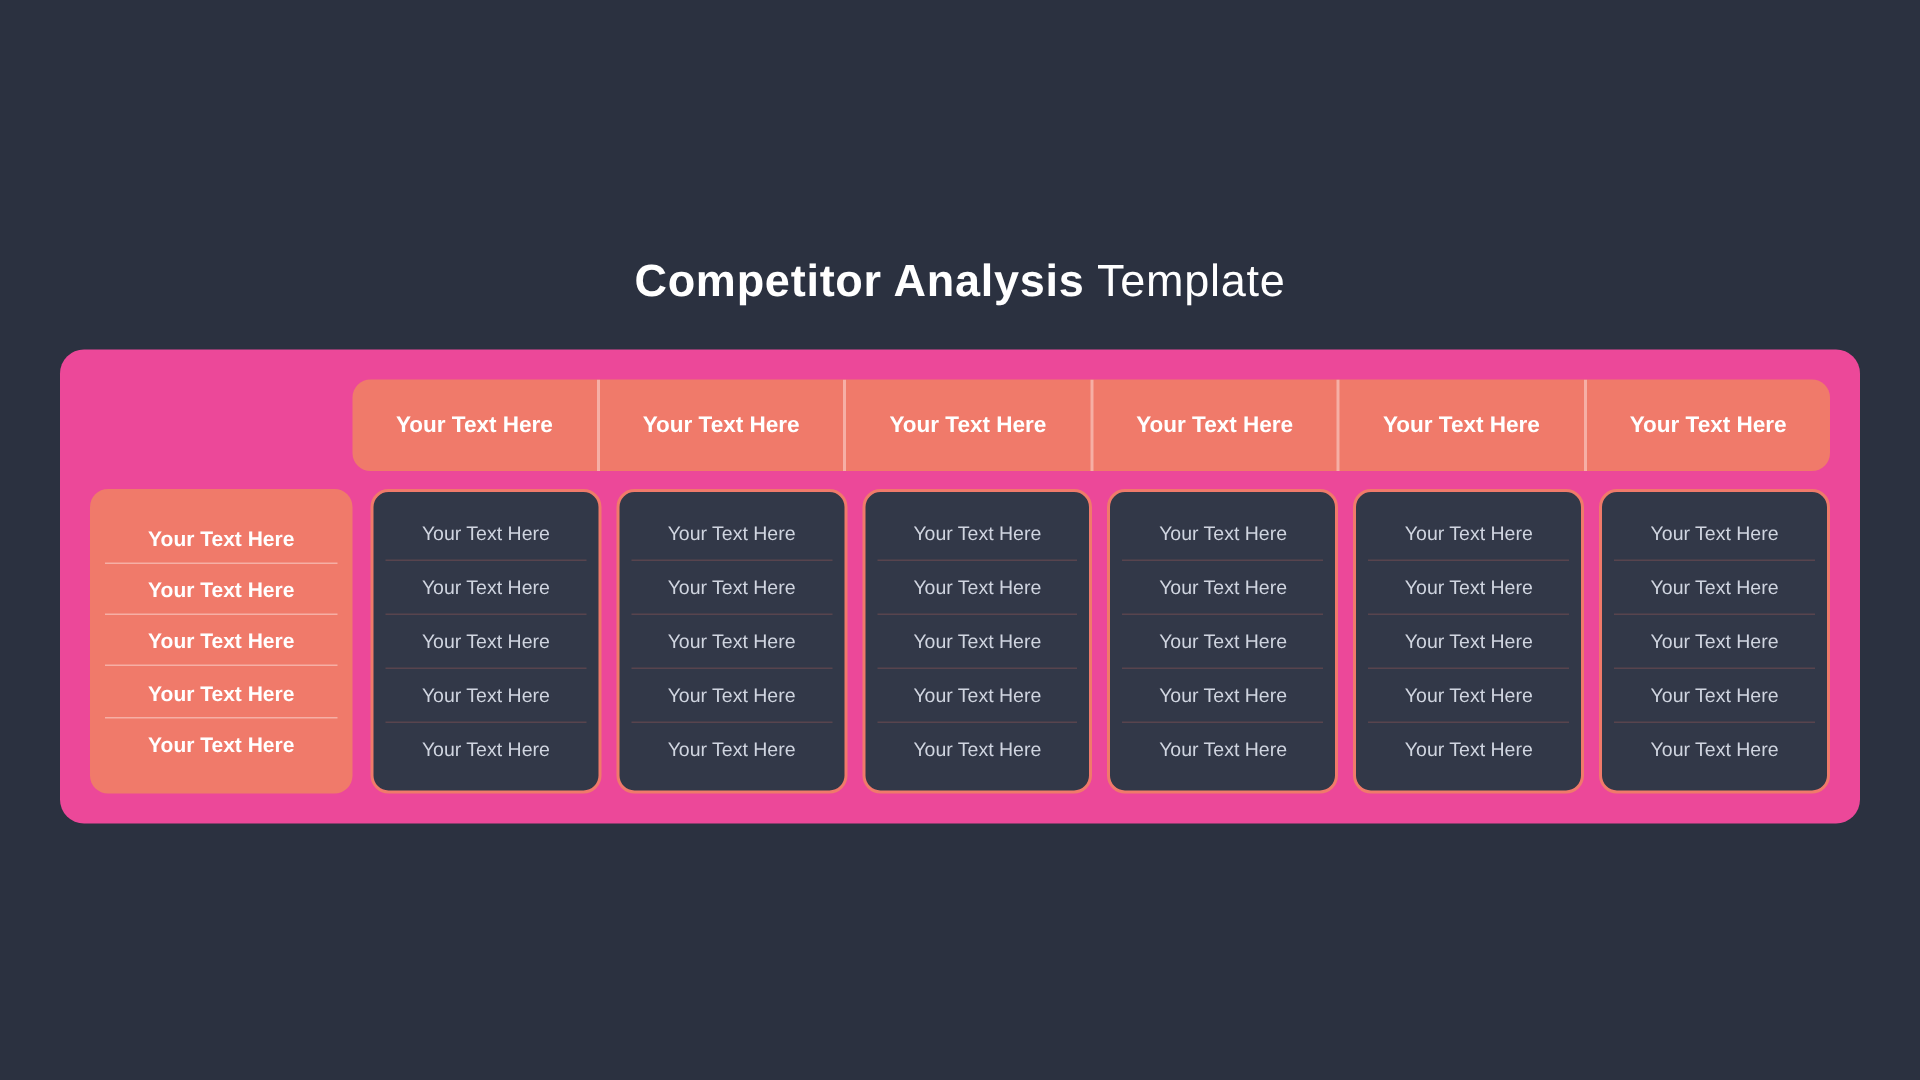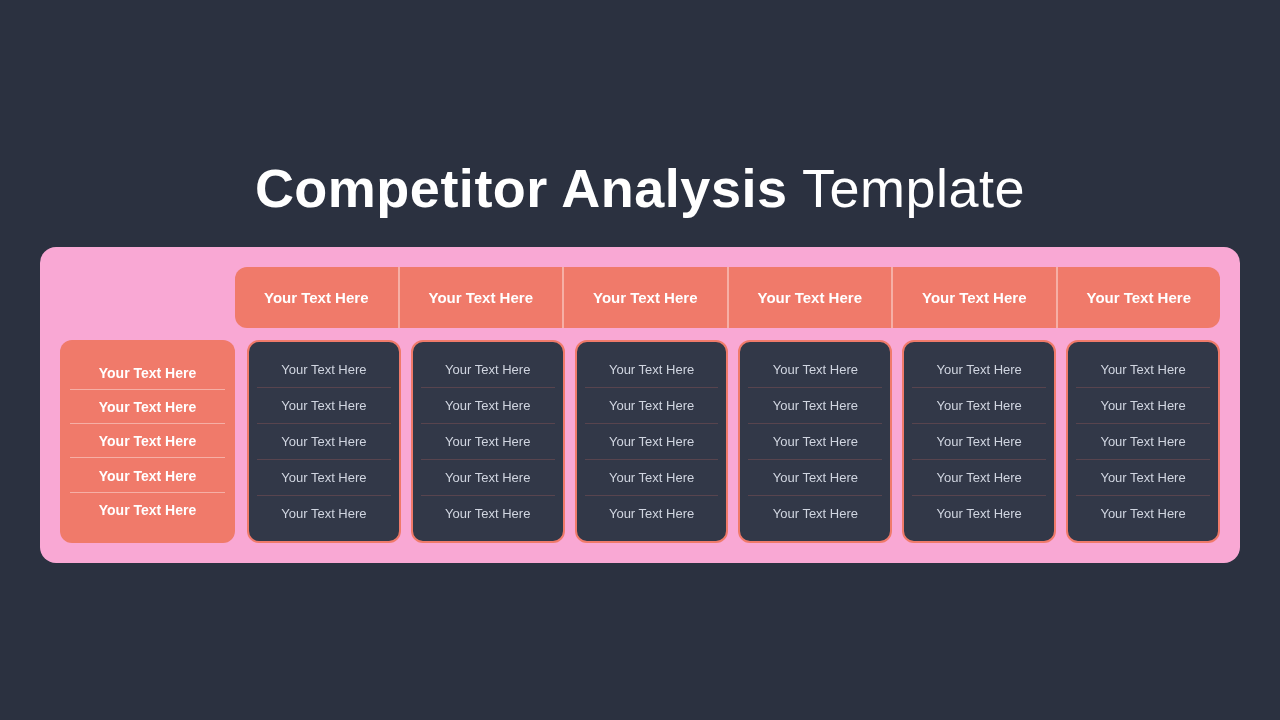--- a/index.html
+++ b/index.html
@@ -10,36 +10,36 @@
       width: 1280px;
       height: 720px;
       display: flex;
       flex-direction: column;
       align-items: center;
       justify-content: center;
       overflow: hidden;
     }
 
     .page-title {
-      font-size: 54px;
+      font-size: 30px;
       color: #ffffff;
       margin-bottom: 28px;
       letter-spacing: 0.5px;
     }
 
     .page-title .bold {
       font-weight: 800;
     }
 
     .page-title .light {
       font-weight: 300;
     }
 
     .table-container {
-      background-color: #f9a8d4;
+      background-color: #ec4899;
       border-radius: 16px;
       padding: 20px;
       width: 1200px;
     }
 
     .header-row {
       background-color: #f07a6a;
       border-radius: 12px;
       display: flex;
       margin-left: 175px;

